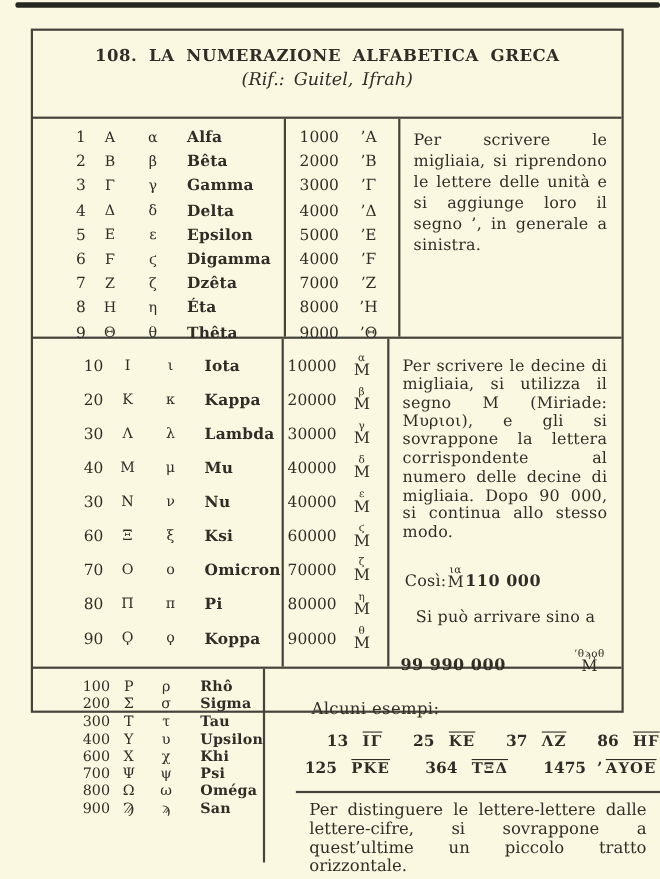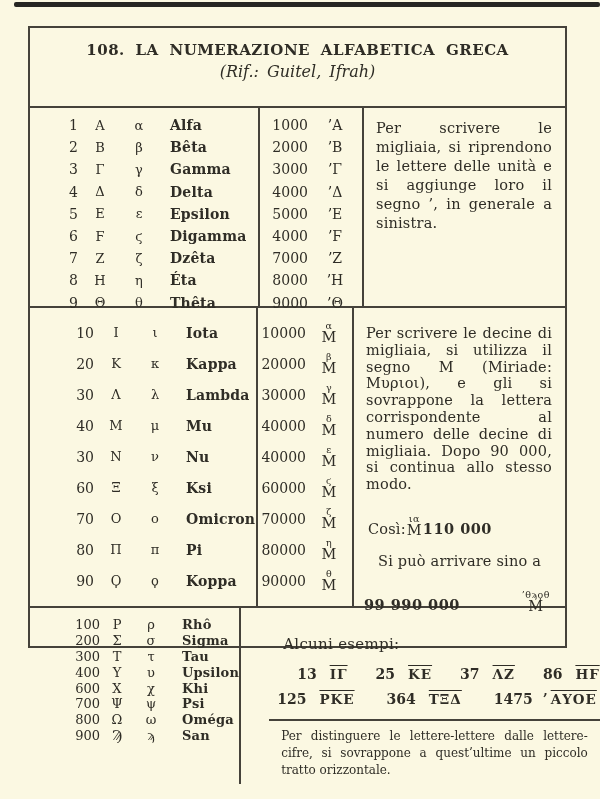--- a/index.html
+++ b/index.html
@@ -54,21 +54,21 @@
   .max-value{font-weight:bold;letter-spacing:.5px;}
   .bignum-line .myriad{margin-left:62px;}
   
   .ex-panel{flex:1;display:flex;flex-direction:column;margin-left:28px;}
   .ex-title{font-size:15px;margin-top:27px;padding-left:14px;letter-spacing:.3px;}
   .ex-row{display:flex;align-items:flex-end;margin-top:13px;padding-left:28px;column-gap:28px;font-weight:bold;}
   .ex-row2{margin-top:9px;padding-left:8px;column-gap:32px;}
   .ex{display:inline-flex;align-items:flex-end;gap:10px;font-size:14px;}
   .ex-greek{text-decoration:overline;letter-spacing:1px;font-size:13.5px;}
   .ex-prefix{margin-right:-7px;}
-  .footnote{border-top:2px solid #45423a;margin-top:12px;padding:7px 12px 0 12px;font-size:12px;line-height:17px;text-align:justify;}
+  .footnote{border-top:2px solid #45423a;margin-top:12px;padding:7px 12px 0 12px;font-size:15px;line-height:17px;text-align:justify;}
 </style>
 </head>
 <body>
 
 <div class="scan-strip"></div>
 
 <div class="frame">
 
   <div class="header">
     <div class="title">108. LA NUMERAZIONE ALFABETICA GRECA</div>

